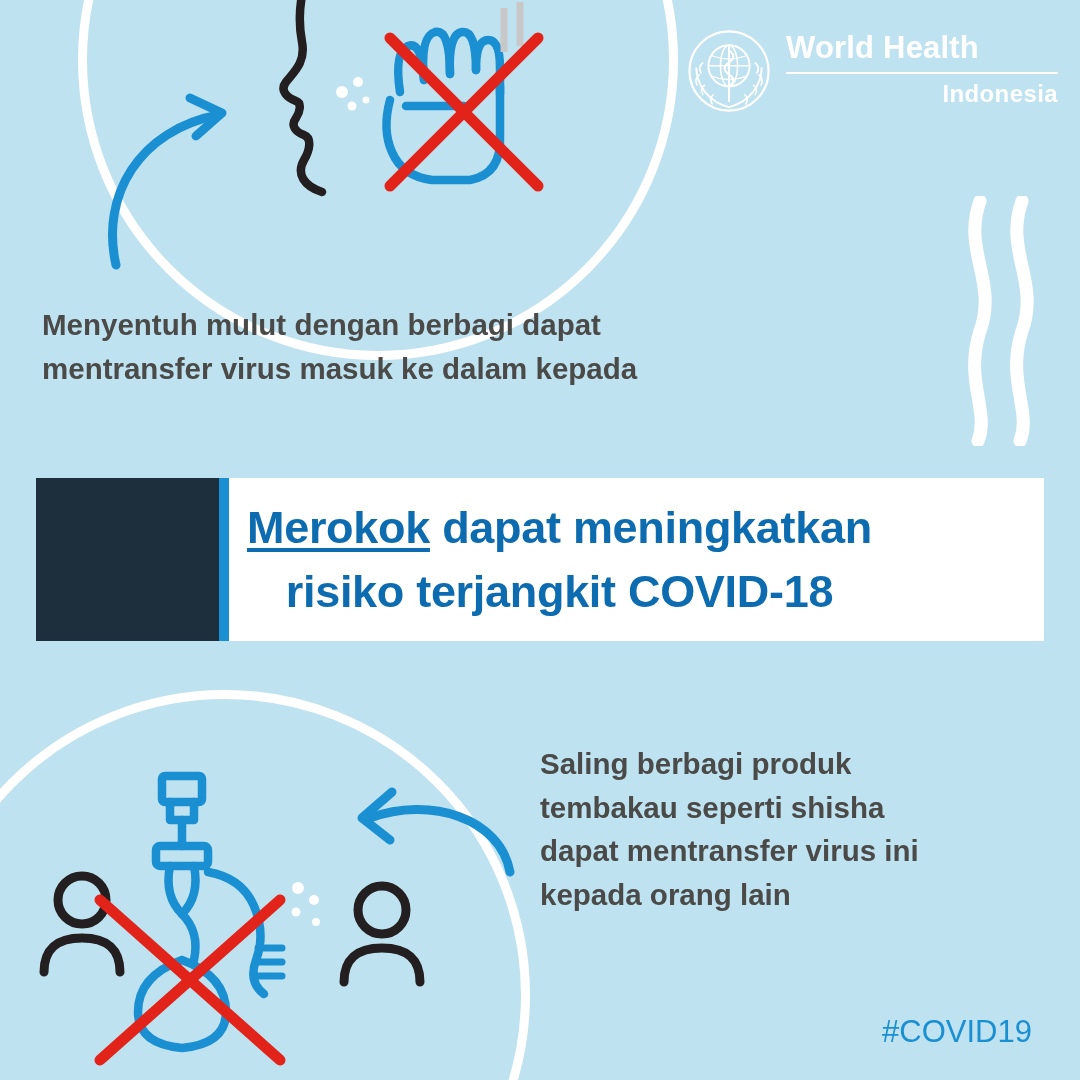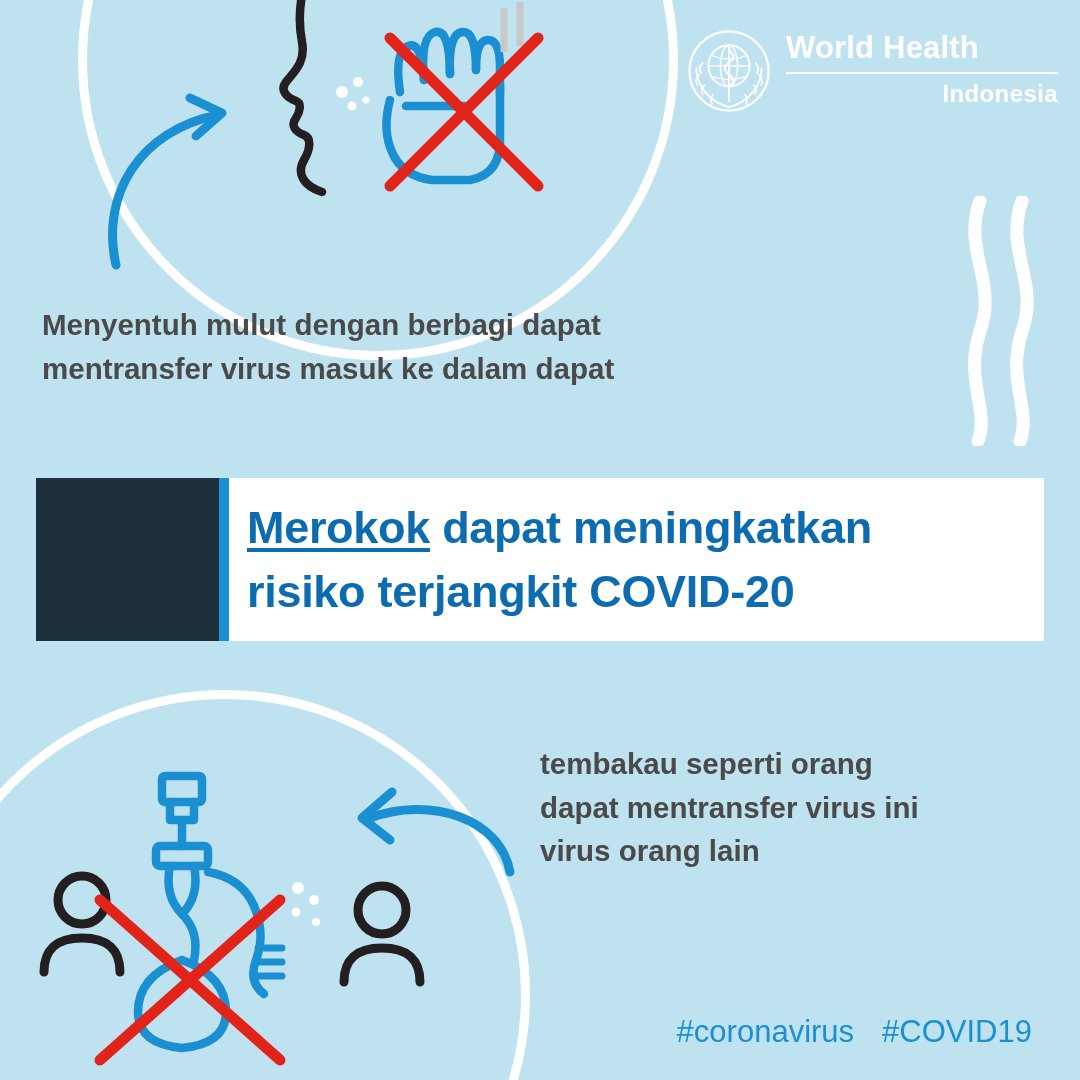--- a/index.html
+++ b/index.html
@@ -115,20 +115,21 @@
 
   
   .banner {
     position: absolute;
     left: 36px;
     top: 478px;
     width: 1008px;
     height: 163px;
     display: flex;
     align-items: stretch;
+    text-align: center;
   }
   .banner-dark {
     width: 183px;
     background: #1d2e3d;
     flex: 0 0 auto;
   }
   .banner-accent {
     width: 10px;
     background: #1a8fd1;
     flex: 0 0 auto;
@@ -255,32 +256,32 @@
 
     <line x1="414" y1="28" x2="414" y2="72" stroke="#c8c8c8" stroke-width="7"></line>
     <line x1="430" y1="22" x2="430" y2="66" stroke="#c8c8c8" stroke-width="7"></line>
 
     <line x1="300" y1="58" x2="448" y2="206" stroke="#e2231a" stroke-width="11" stroke-linecap="round"></line>
     <line x1="448" y1="58" x2="300" y2="206" stroke="#e2231a" stroke-width="11" stroke-linecap="round"></line>
   </svg>
 
   <div class="caption-top">
     <div>Menyentuh mulut dengan berbagi dapat</div>
-    <div>mentransfer virus masuk ke dalam dapat</div>
+    <div>mentransfer virus masuk ke dalam kepada</div>
   </div>
 
   <div class="banner">
     <div class="banner-dark"></div>
     <div class="banner-accent"></div>
     <div class="banner-white">
       <div class="headline">
         <div>
           <u>Merokok</u><span> dapat meningkatkan</span>
         </div>
-        <div>risiko terjangkit COVID-20</div>
+        <div>risiko terjangkit COVID-18</div>
       </div>
     </div>
   </div>
 
   <svg class="art-bottom" viewBox="0 0 500 310">
 
     <path d="M480 112 C 470 58, 400 36, 340 58" fill="none" stroke="#1a8fd1" stroke-width="9" stroke-linecap="round"></path>
     <path d="M362 32 L 332 58 L 360 80" fill="none" stroke="#1a8fd1" stroke-width="9" stroke-linecap="round" stroke-linejoin="round"></path>
 
     <g fill="none" stroke="#231f20" stroke-width="9" stroke-linecap="round">
@@ -314,23 +315,23 @@
     <circle cx="268" cy="128" r="6" fill="#ffffff"></circle>
     <circle cx="284" cy="140" r="5" fill="#ffffff"></circle>
     <circle cx="266" cy="152" r="4.5" fill="#ffffff"></circle>
     <circle cx="286" cy="162" r="4" fill="#ffffff"></circle>
 
     <line x1="70" y1="140" x2="250" y2="300" stroke="#e2231a" stroke-width="11" stroke-linecap="round"></line>
     <line x1="250" y1="140" x2="70" y2="300" stroke="#e2231a" stroke-width="11" stroke-linecap="round"></line>
   </svg>
 
   <div class="caption-bottom">
-    <div>tembakau seperti orang</div>
+    <div>Saling berbagi produk</div>
+    <div>tembakau seperti shisha</div>
     <div>dapat mentransfer virus ini</div>
-    <div>virus orang lain</div>
+    <div>kepada orang lain</div>
   </div>
 
   <div class="hashtags">
-    <span>#coronavirus</span>
     <span>#COVID19</span>
   </div>
 
 </div>
 
 </body></html>

